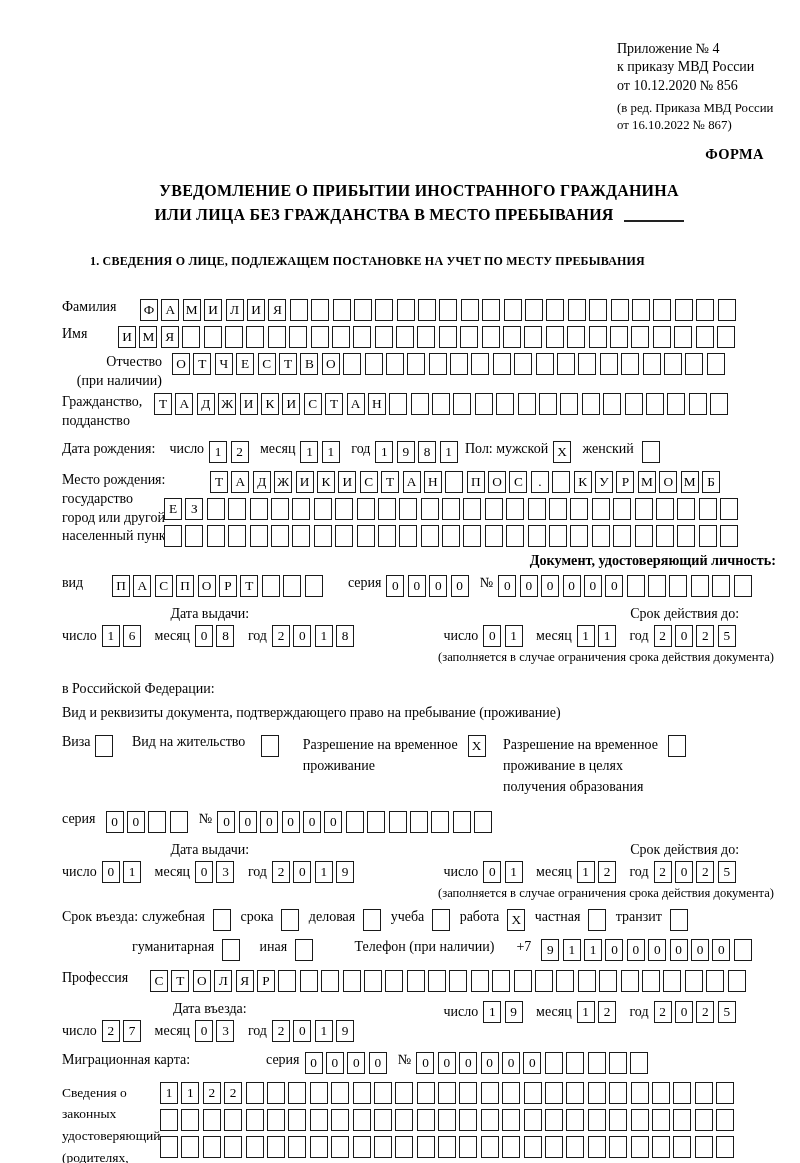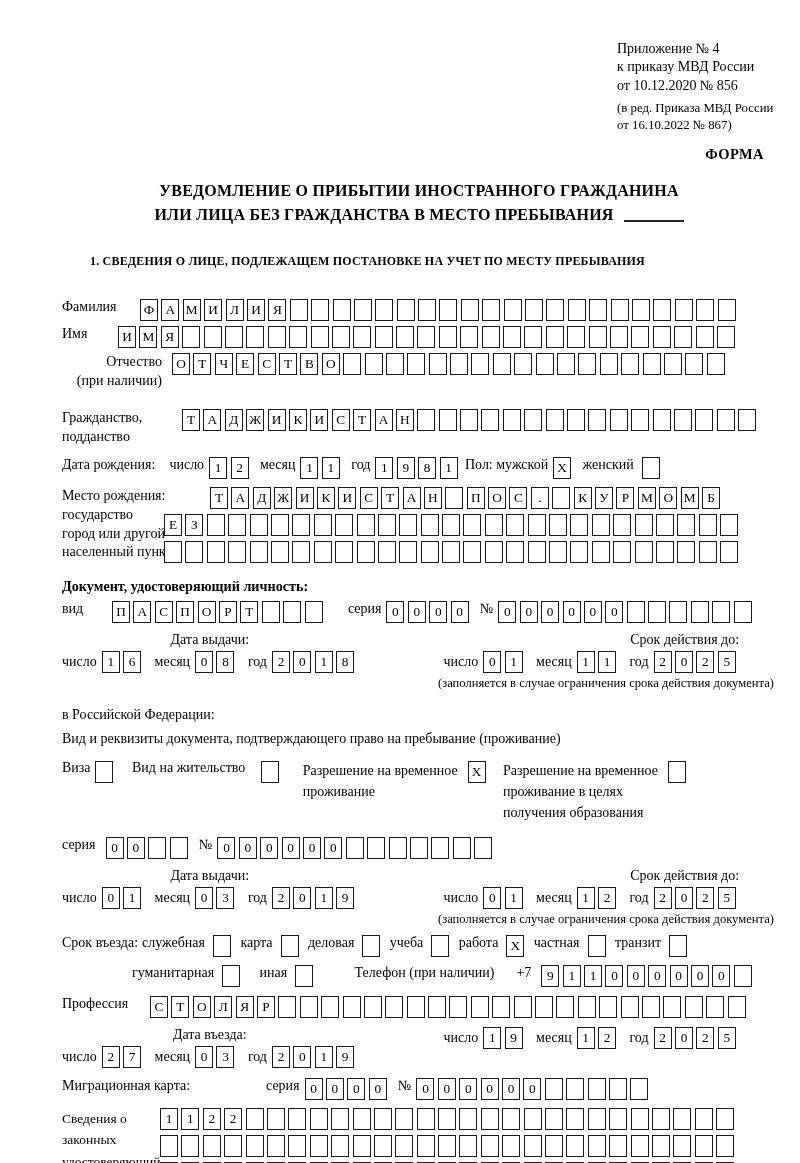--- a/index.html
+++ b/index.html
@@ -19,21 +19,21 @@
   .row-start{display:flex;align-items:flex-start;}
   .lbl{margin-right:10px;flex:none;}
   .lbl2{line-height:1.35;flex:none;margin-right:10px;}
   .cells{display:flex;flex-wrap:nowrap;flex:none;}
   .cell{
     flex:none;width:16px;height:20px;border:1.6px solid #1a1a1a;margin-right:3.4px;
     text-align:center;font-size:13.3px;line-height:20px;background:#fff;
   }
   .w68{width:68px;} .w46{width:46px;} .w100{width:100px;text-align:right;} .w82{width:82px;}
   .mini{margin:0 5px 0 8px;}
-  .doc-head{font-weight:bold;text-align:left;margin-top:10px;font-size:14.2px;}
+  .doc-head{font-weight:bold;text-align:right;font-size:14.2px;}
   .dg{display:flex;flex-direction:column;}
   .dg-title{text-align:center;margin-bottom:3px;}
   .dg-row{display:flex;align-items:center;}
   .dg-row .t{margin-right:5px;}
   .dg-row .t2{margin:0 5px 0 10px;}
   .dates{display:flex;margin-top:9px;}
   .dates .right-g{margin-left:86px;align-items:flex-end;}
   .footnote{font-size:12.6px;text-align:right;margin-top:3px;padding-right:2px;}
   .intro{margin-top:12px;line-height:1.75;}
   .opt-row{display:flex;align-items:flex-start;margin-top:8px;}
@@ -164,21 +164,21 @@
       <span class="cell"></span>
       <span class="cell"></span>
       <span class="cell"></span>
       <span class="cell"></span>
       <span class="cell"></span>
       <span class="cell"></span>
       <span class="cell"></span>
     </span>
 </div>
 
-<div class="row row-start" style="margin-top:18px;gap:28px;">
+<div class="row row-start" style="margin-top:2px;">
   <span class="lbl2 w82">
     <div>Гражданство,</div>
     <div>подданство</div>
   </span>
   <span class="cells">
       <span class="cell">Т</span>
       <span class="cell">А</span>
       <span class="cell">Д</span>
       <span class="cell">Ж</span>
       <span class="cell">И</span>
@@ -531,21 +531,21 @@
   </div>
 </div>
 <div class="footnote">(заполняется в случае ограничения срока действия документа)</div>
 
 <div class="row purpose" style="margin-top:8px;">
   <span class="lbl">Срок въезда:</span>
   <span class="lbl">служебная</span>
   <span class="cells">
       <span class="cell"></span>
     </span>
-  <span class="lbl">карта</span>
+  <span class="lbl">срока</span>
   <span class="cells">
       <span class="cell"></span>
     </span>
   <span class="lbl">деловая</span>
   <span class="cells">
       <span class="cell"></span>
     </span>
   <span class="lbl">учеба</span>
   <span class="cells">
       <span class="cell"></span>

